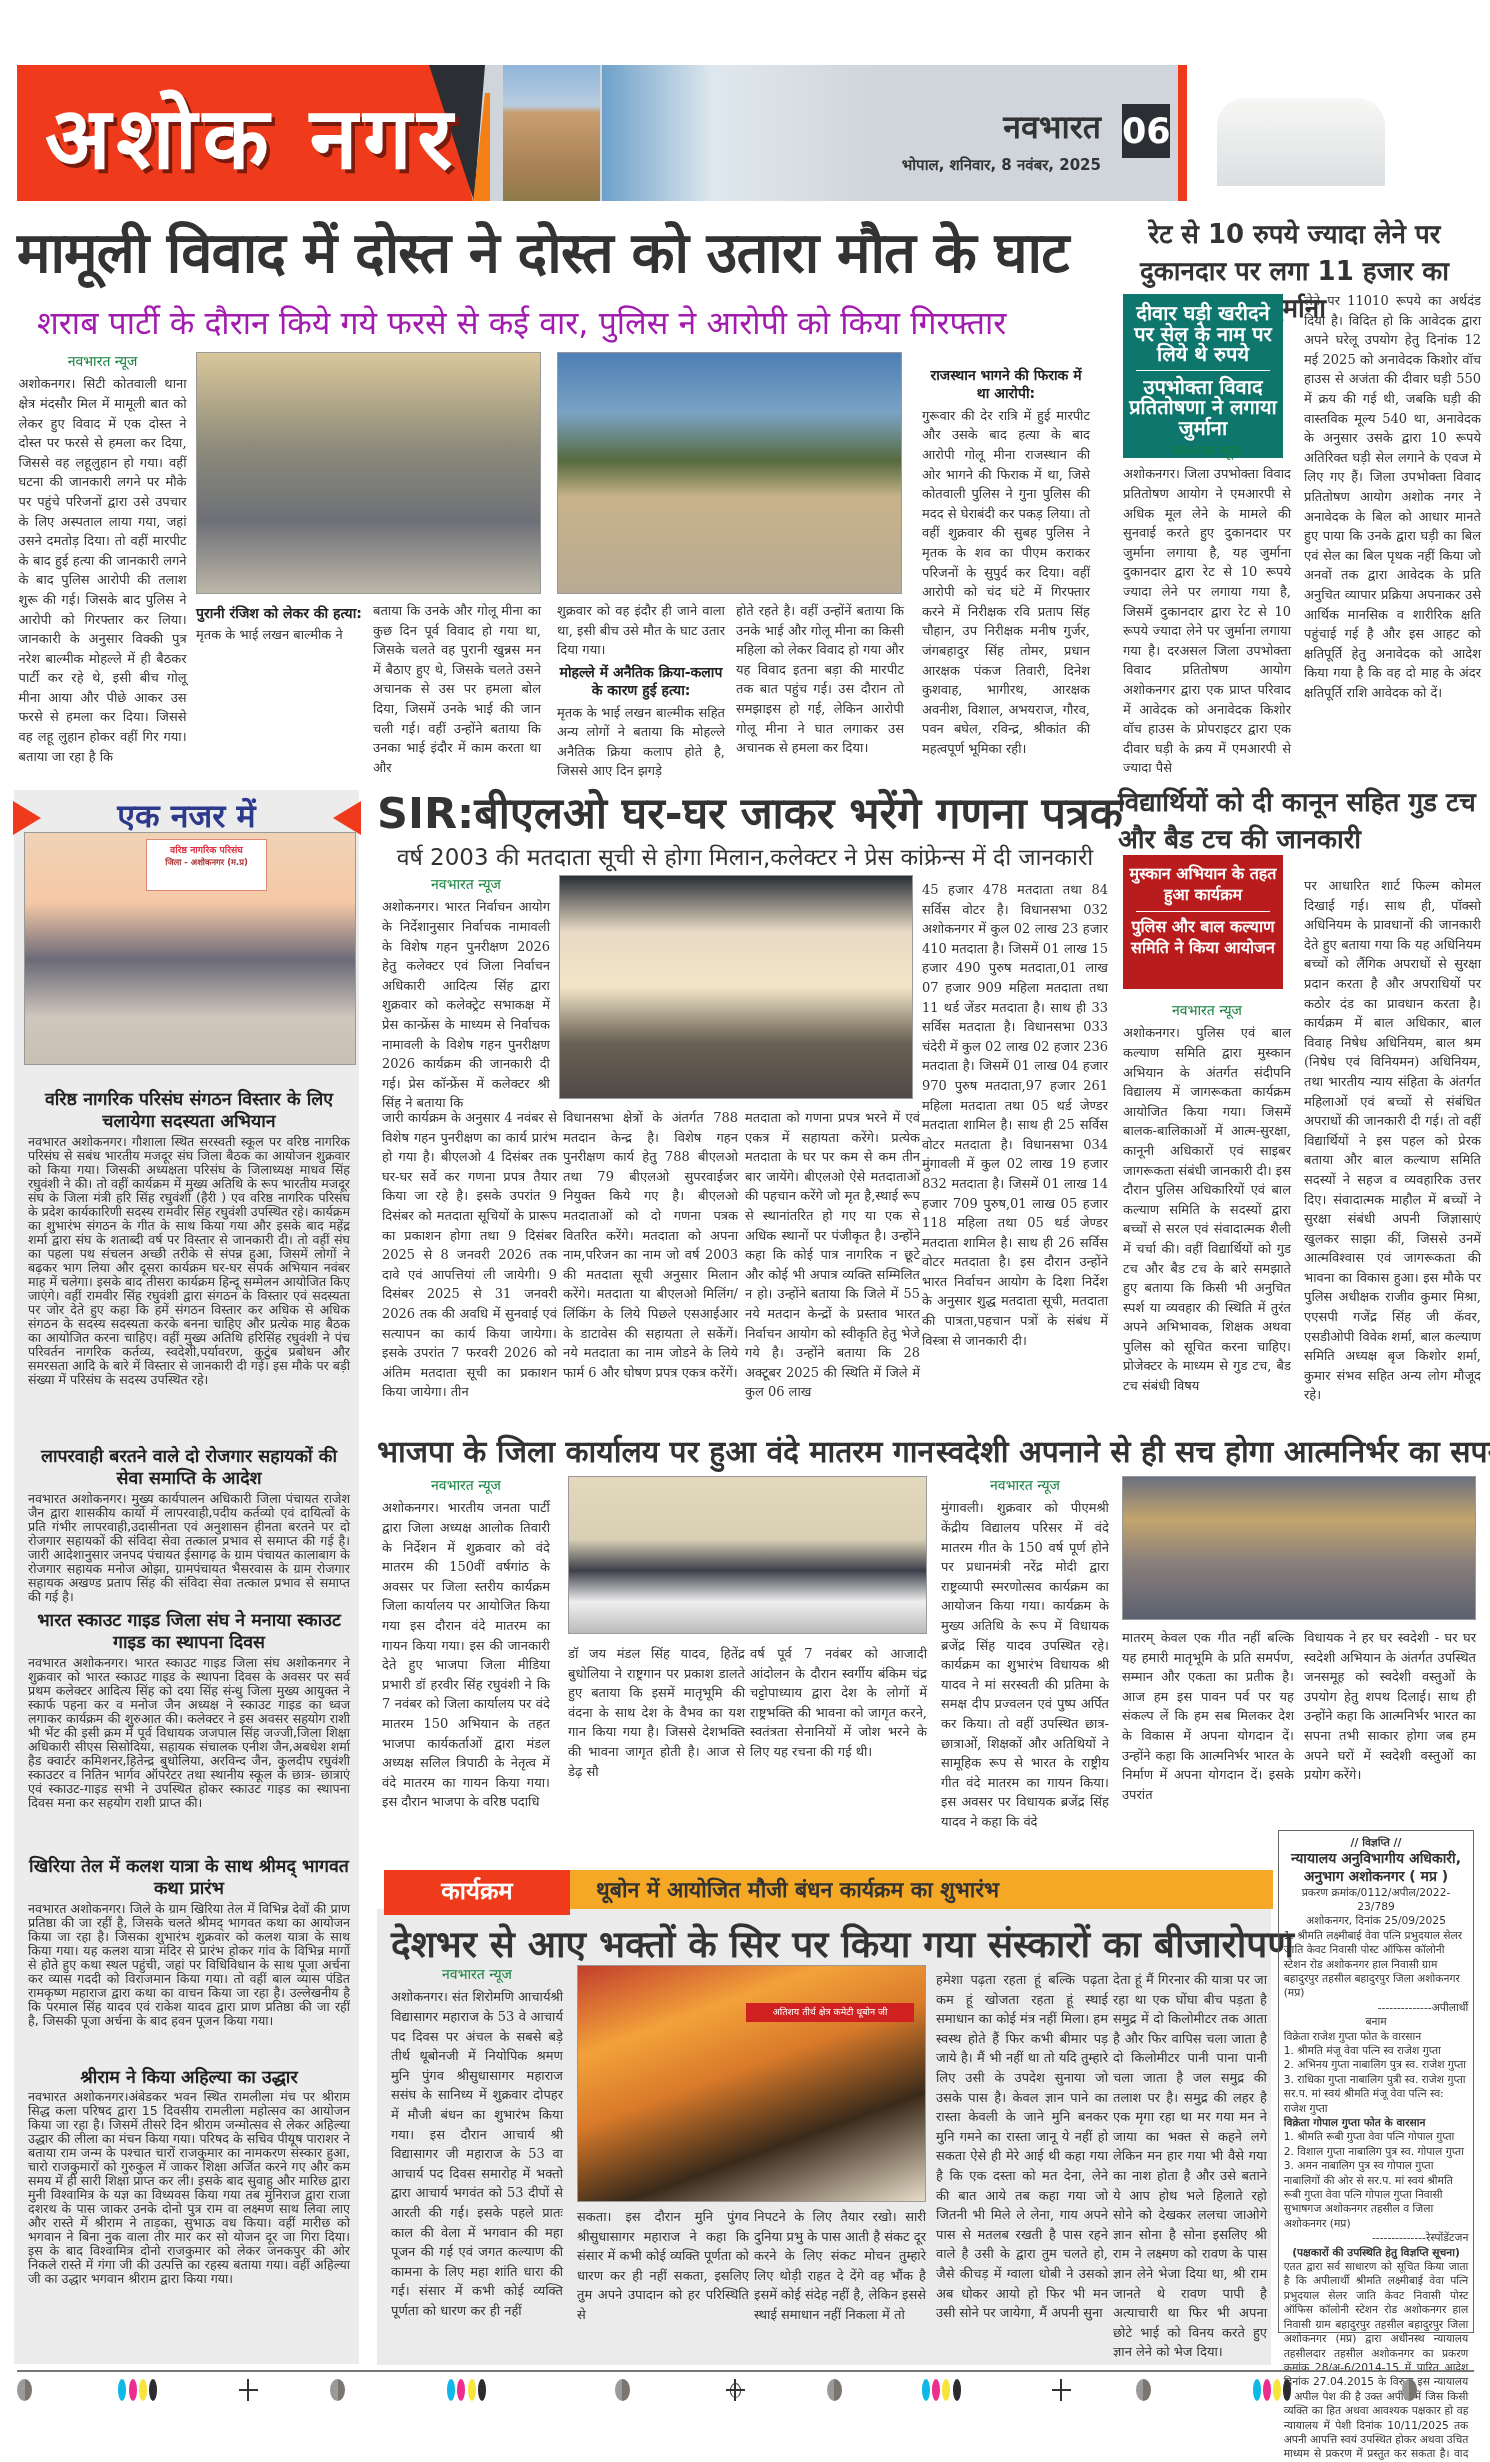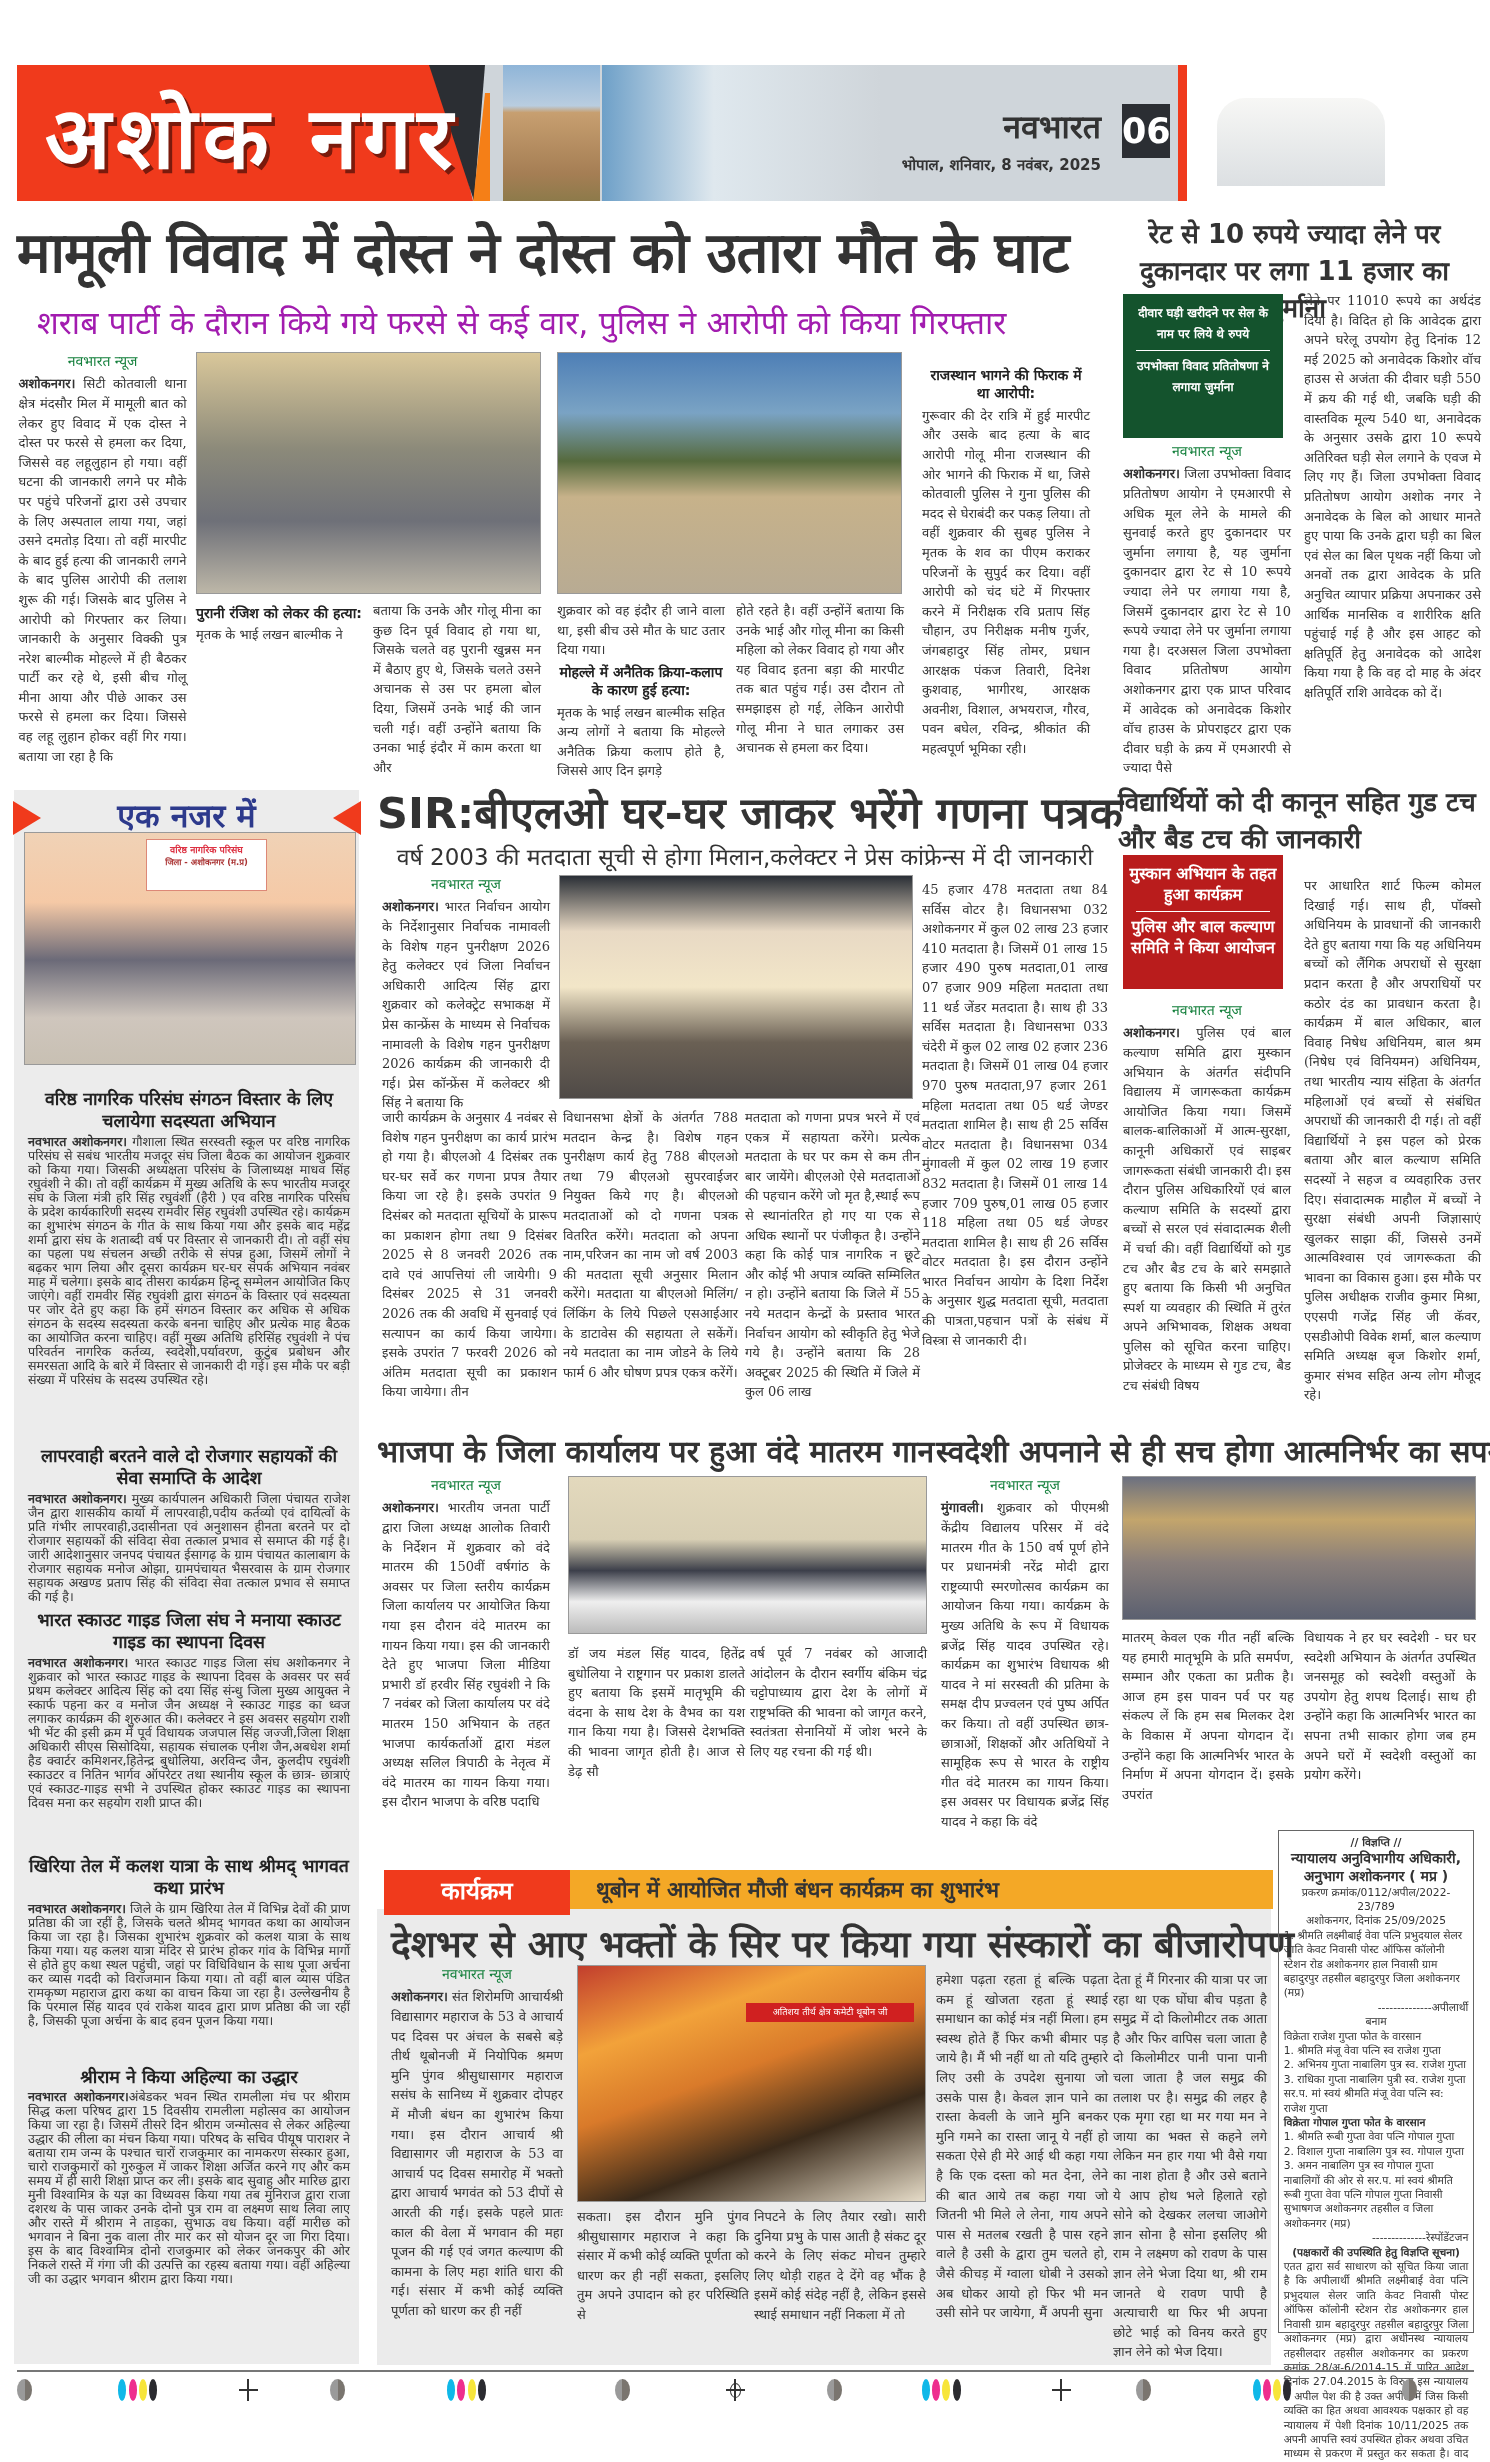--- a/index.html
+++ b/index.html
@@ -1,21 +1,21 @@
 <!DOCTYPE html>
 <html style="font-size:15px"><head>
 <meta charset="utf-8">
 <style>
   *{box-sizing:border-box;margin:0;padding:0}
   html,body{width:1490px;height:2462px;background:#fff;overflow:hidden}
   body{position:relative;font-family:"DejaVu Sans",sans-serif;color:#222}
   .abs{position:absolute}
   .col-text{font-family:"DejaVu Serif",serif;font-size:13px;line-height:19.6px;color:#333;text-align:justify}
   .byline{font-family:"DejaVu Sans",sans-serif;font-size:14px;font-weight:normal;text-align:center;color:#15803d;margin-bottom:2.8px}
-  .lead{font-weight:bold}
+  .lead{font-weight:normal}
   .subhead{font-family:"DejaVu Sans",sans-serif;font-weight:bold;font-size:14px;text-align:center;color:#222;line-height:18.6px;margin:2.8px 0}
   .photo{position:absolute;border:0.9px solid #999;overflow:hidden}
   
   #masthead{left:17px;top:65px;width:1170px;height:136px;background:#cfd5da}
   #mast-red{position:absolute;left:0;top:0;width:456px;height:136px;background:#f03a1c;clip-path:polygon(0 0,424px 0,456px 136px,0 136px)}
   #mast-dark{position:absolute;left:412px;top:0;width:56px;height:136px;background:#2b2e33;clip-path:polygon(0 0,56px 0,45px 136px)}
   #mast-orange{position:absolute;left:445px;top:28px;width:28px;height:108px;background:#f57f17;clip-path:polygon(23px 0,28px 0,28px 108px,11.2px 108px)}
   #mast-title{position:absolute;left:28px;top:11.2px;font-size:86px;font-weight:bold;color:#fff;letter-spacing:5.6px;text-shadow:3.7px 3.7px 0 #7a1a0c;font-family:"DejaVu Sans",sans-serif}
   #mast-photo1{position:absolute;left:486px;top:0;width:97px;height:136px;background:linear-gradient(180deg,#8fb5d8 0%,#b9cde0 30%,#c79f70 35%,#a57e54 80%,#8d7a4a 100%)}
   #mast-photo2{position:absolute;left:585px;top:0;width:279px;height:136px;background:linear-gradient(90deg,#6ea0c8 0%,#dfe8ee 40%,#cfd5da 100%)}
@@ -27,21 +27,21 @@
   
   #top-head{left:17px;top:212px;width:1090px;font-size:56px;font-weight:bold;color:#333;letter-spacing:-0.9px;white-space:nowrap}
   #top-sub{left:37px;top:300px;width:1071px;font-size:32px;color:#a21caf;white-space:nowrap}
   #top-c1{left:18.6px;top:352px;width:168px}
   #photo-a{left:196px;top:352px;width:345px;height:242px;background:linear-gradient(180deg,#d9c79a 0%,#8c8a7a 40%,#6e7078 70%,#bdb7a8 100%)}
   #photo-b{left:557px;top:352px;width:345px;height:242px;background:linear-gradient(180deg,#4e7fb6 0%,#7aa3c4 25%,#566a3d 45%,#c7b28a 60%,#b8ab93 100%)}
   .crime-col{position:absolute;top:601px;width:168px}
   #top-c5{left:922px;top:363px;width:168px}
   
   #r1-head{left:1108px;top:216px;width:373px;font-size:26px;font-weight:bold;color:#333;text-align:center;line-height:37px}
-  #r1-box{left:1123px;top:294px;width:160px;height:144px;background:#14532d;color:#fff;text-align:center;font-weight:bold;font-size:12px;padding:9.3px 5.6px;line-height:20.5px}
+  #r1-box{left:1123px;top:294px;width:160px;height:164px;background:#0f766e;color:#fff;text-align:center;font-weight:bold;font-size:20px;padding:9.3px 5.6px;line-height:20.5px}
   #r1-box hr{border:0;border-top:1.9px solid #fff;margin:5.6px 7.5px}
   #r1-c1{left:1123px;top:442px;width:168px}
   #r1-c2{left:1304px;top:291px;width:177px}
   
   #ek-panel{left:14px;top:790px;width:345px;height:1574px;background:#ececec}
   #ek-head{left:14px;top:793px;width:345px;text-align:center;font-size:32px;font-weight:bold;color:#2d3a8c}
   .tri-r{position:absolute;width:0;height:0;border-top:17px solid transparent;border-bottom:17px solid transparent;border-left:28px solid #f03a1c}
   .tri-l{position:absolute;width:0;height:0;border-top:17px solid transparent;border-bottom:17px solid transparent;border-right:28px solid #f03a1c}
   #photo-ek{left:24px;top:832px;width:332px;height:233px;background:linear-gradient(180deg,#f0d2b6 0%,#f5c9a6 30%,#6b6a78 55%,#cfc6bd 80%,#c8c0b3 100%)}
   #photo-ek .banner{position:absolute;left:121px;top:5.6px;width:121px;height:52px;background:#fff;border:0.9px solid #d87;font-size:9.3px;color:#d34;font-weight:bold;text-align:center;padding-top:3.7px}

